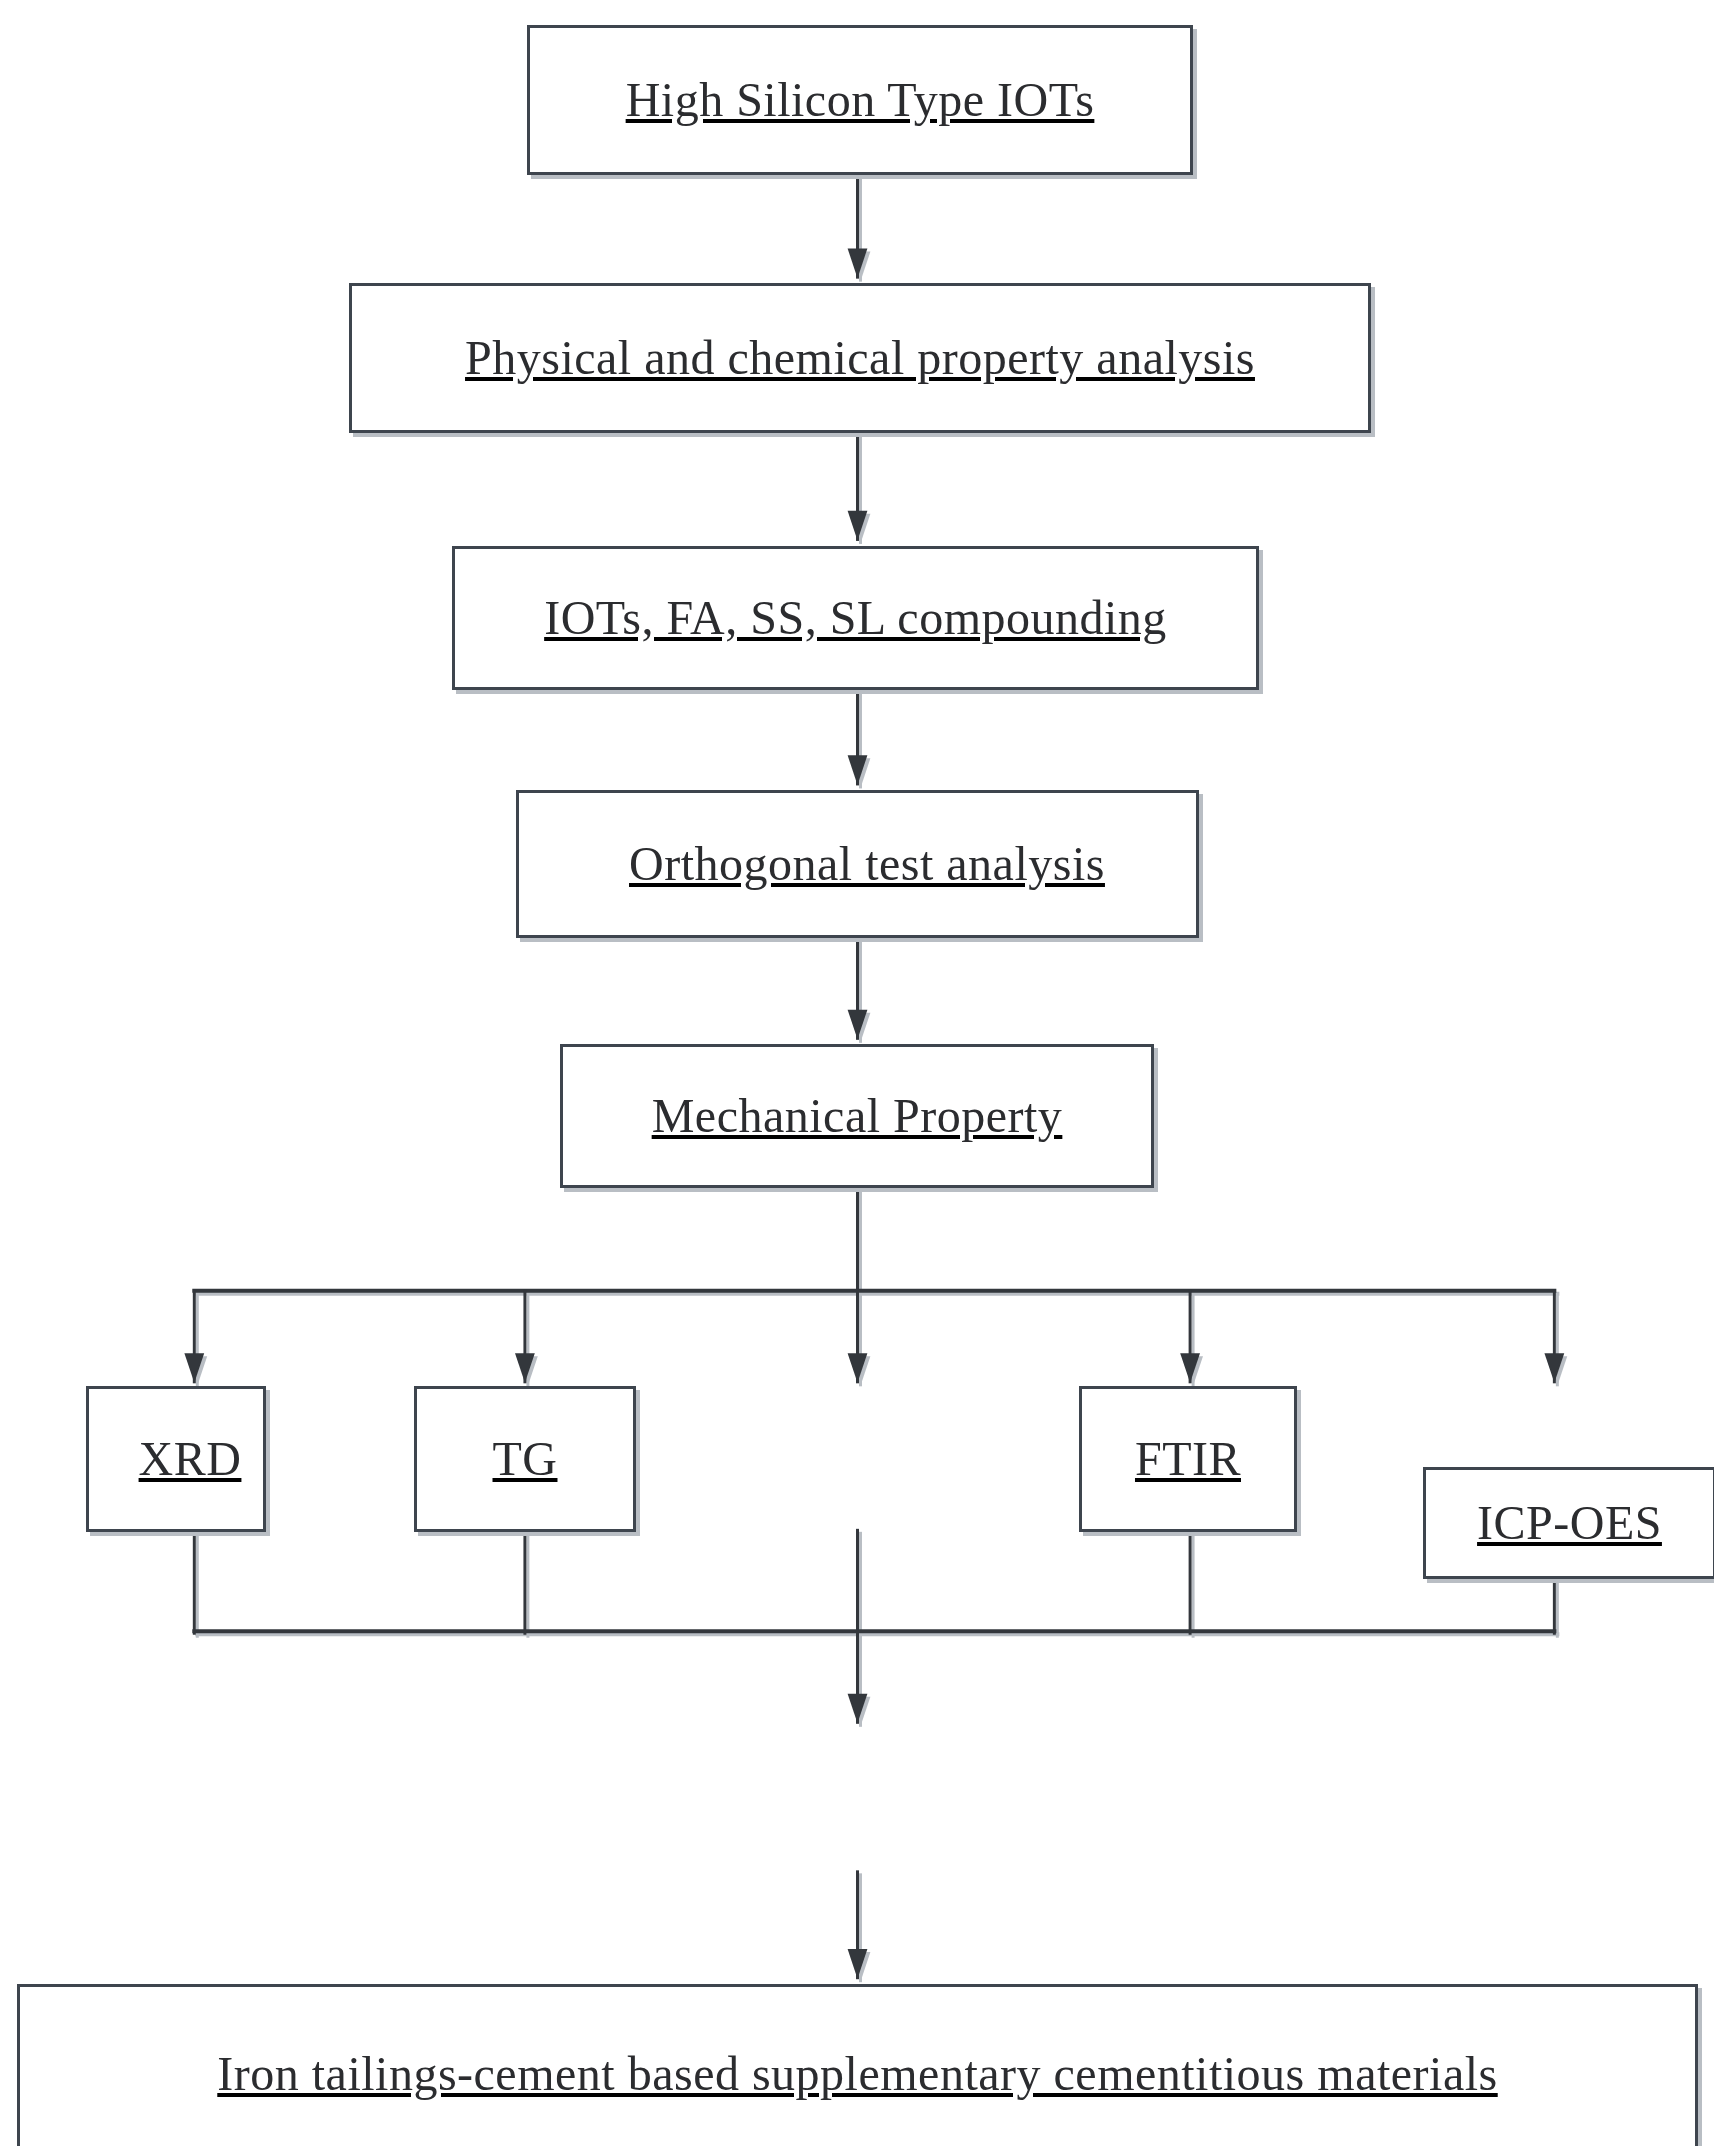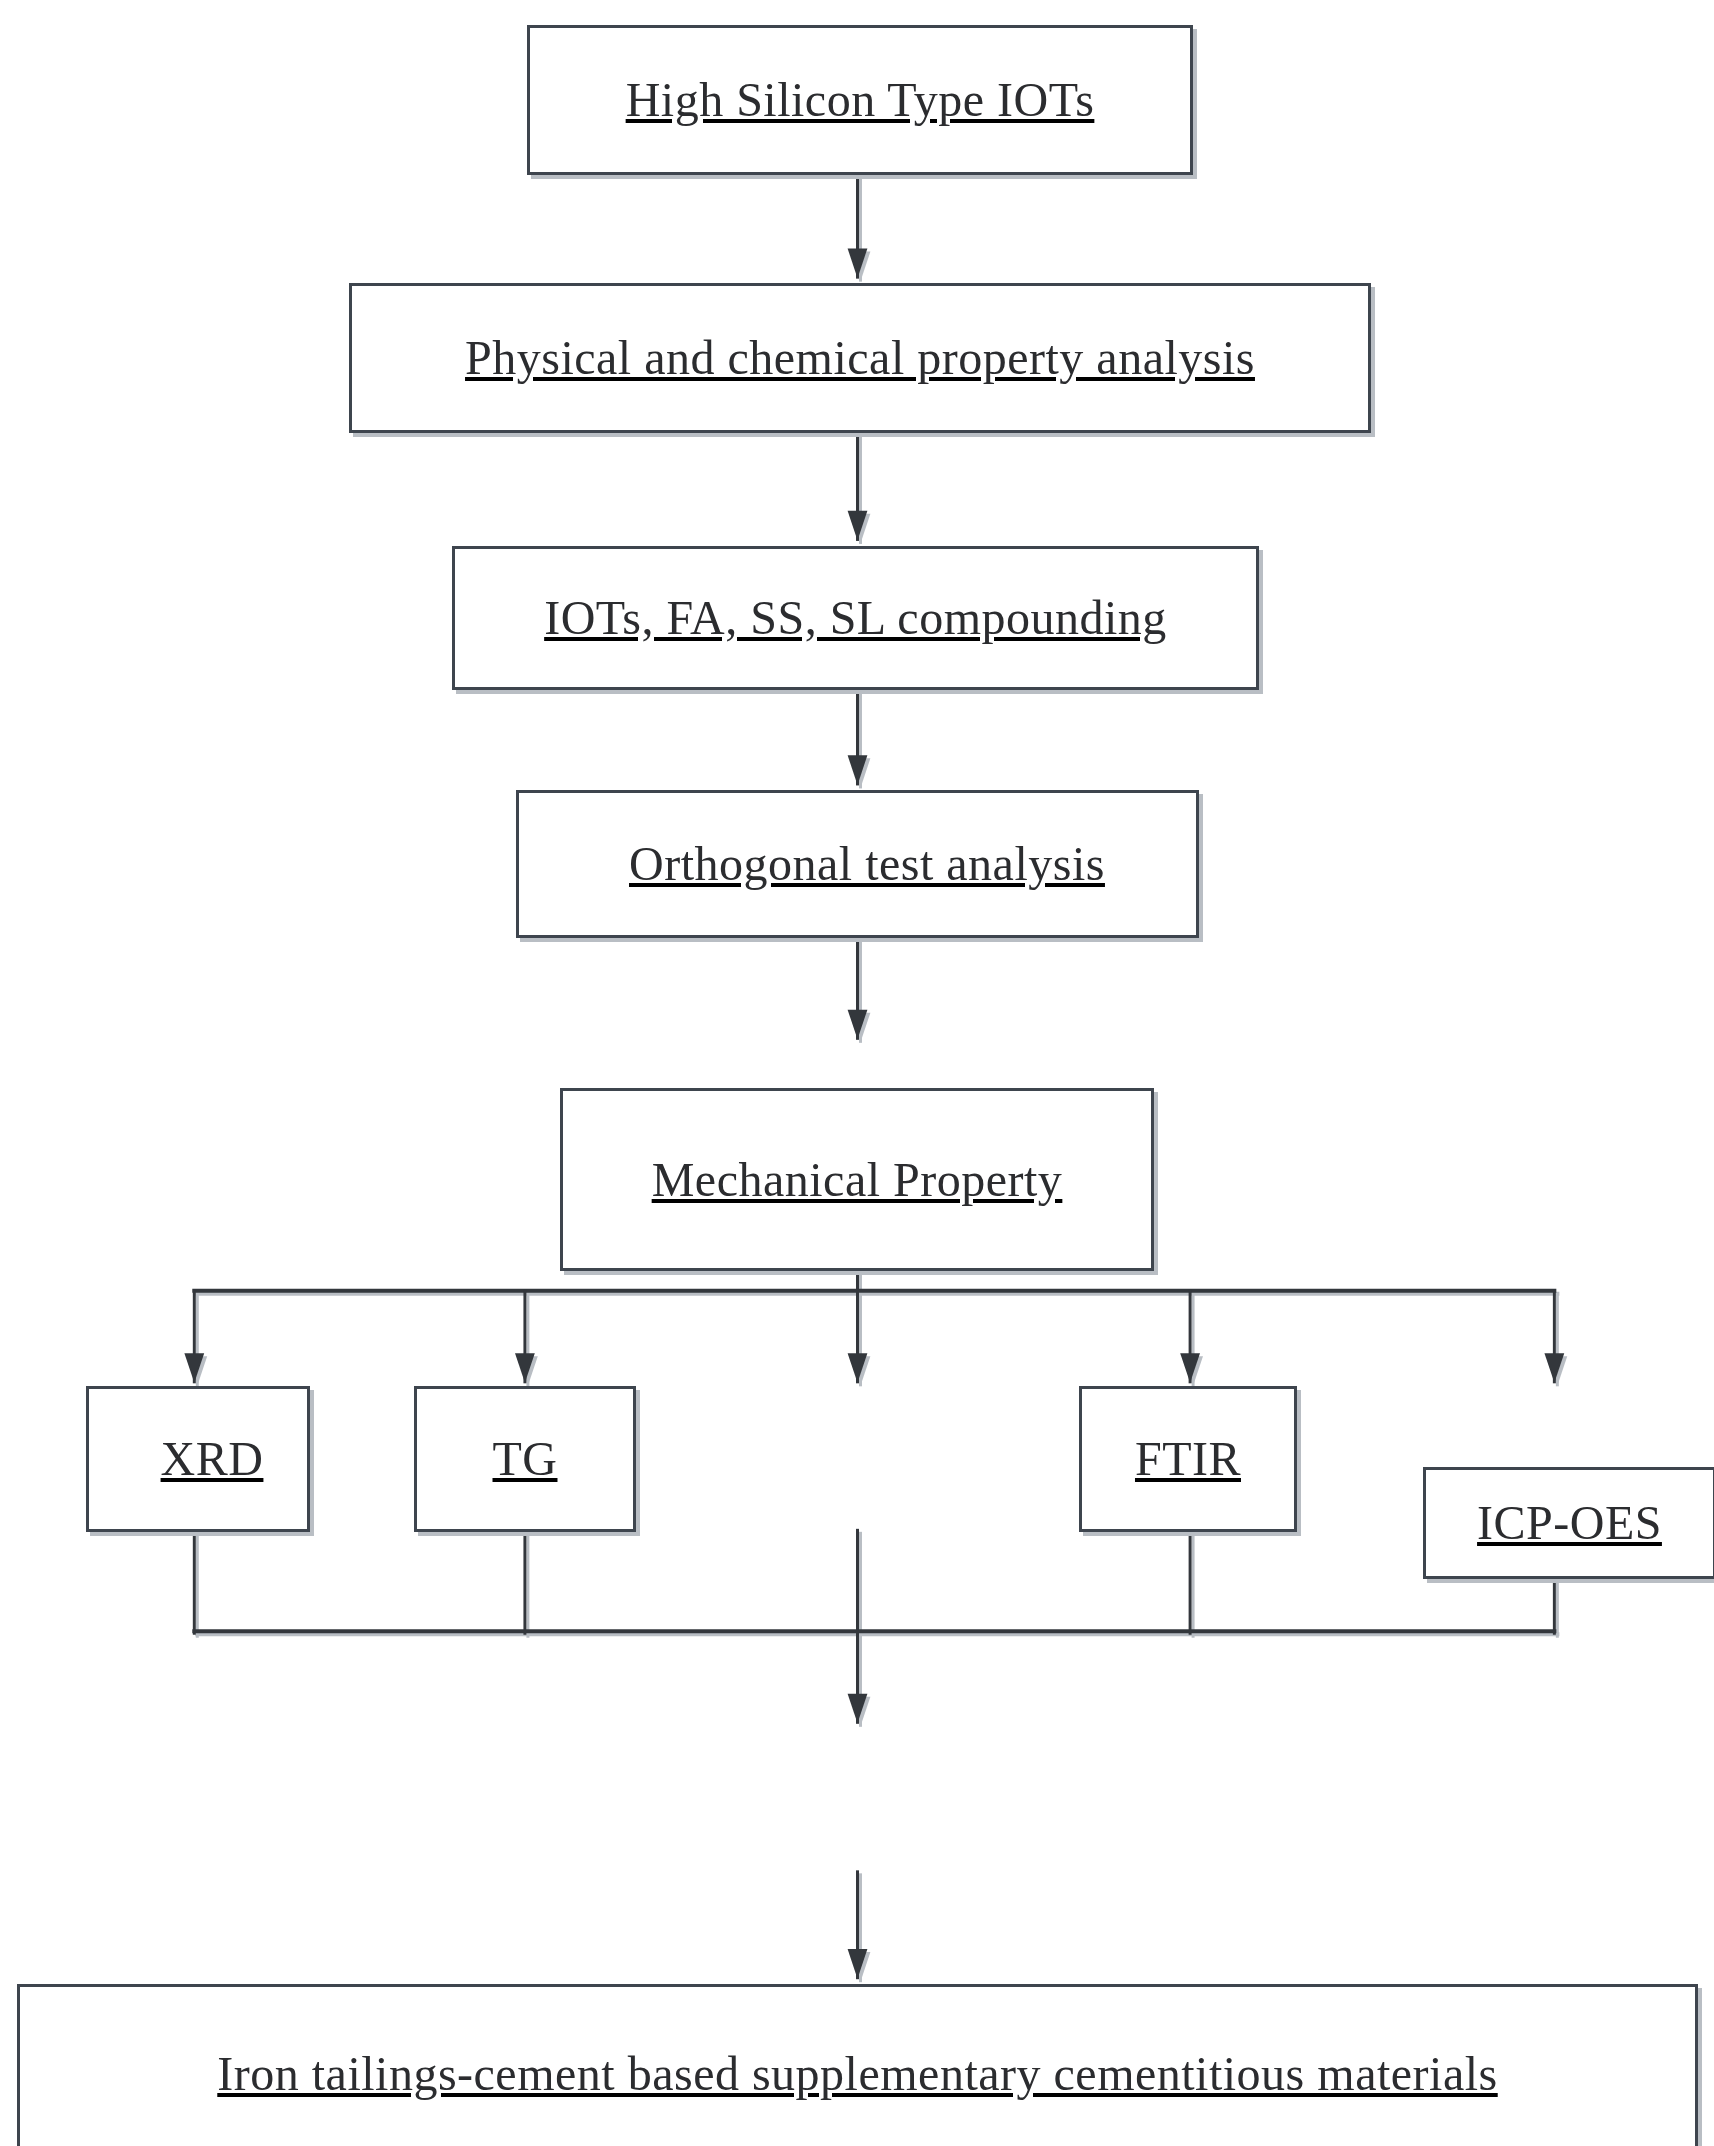--- a/index.html
+++ b/index.html
@@ -97,25 +97,25 @@
   </div>
 
   <div class="node" style="left:452px;top:546px;width:807px;height:144px;">
     <span class="label">IOTs, FA, SS, SL compounding</span>
   </div>
 
   <div class="node" style="left:516px;top:790px;width:683px;height:148px;padding-left:19px;">
     <span class="label">Orthogonal test analysis</span>
   </div>
 
-  <div class="node" style="left:560px;top:1088px;width:594px;height:183px;text-align:center;">
+  <div class="node" style="left:560px;top:1044px;width:594px;height:144px;text-align:center;">
     <span class="label">Mechanical Property</span>
   </div>
 
-  <div class="node" style="left:86px;top:1386px;width:224px;height:146px;padding-left:28px;">
+  <div class="node" style="left:86px;top:1386px;width:180px;height:146px;padding-left:28px;">
     <span class="label">XRD</span>
   </div>
 
   <div class="node" style="left:414px;top:1386px;width:222px;height:146px;">
     <span class="label">TG</span>
   </div>
 
 
   <div class="node" style="left:1079px;top:1386px;width:218px;height:146px;">
     <span class="label">FTIR</span>

